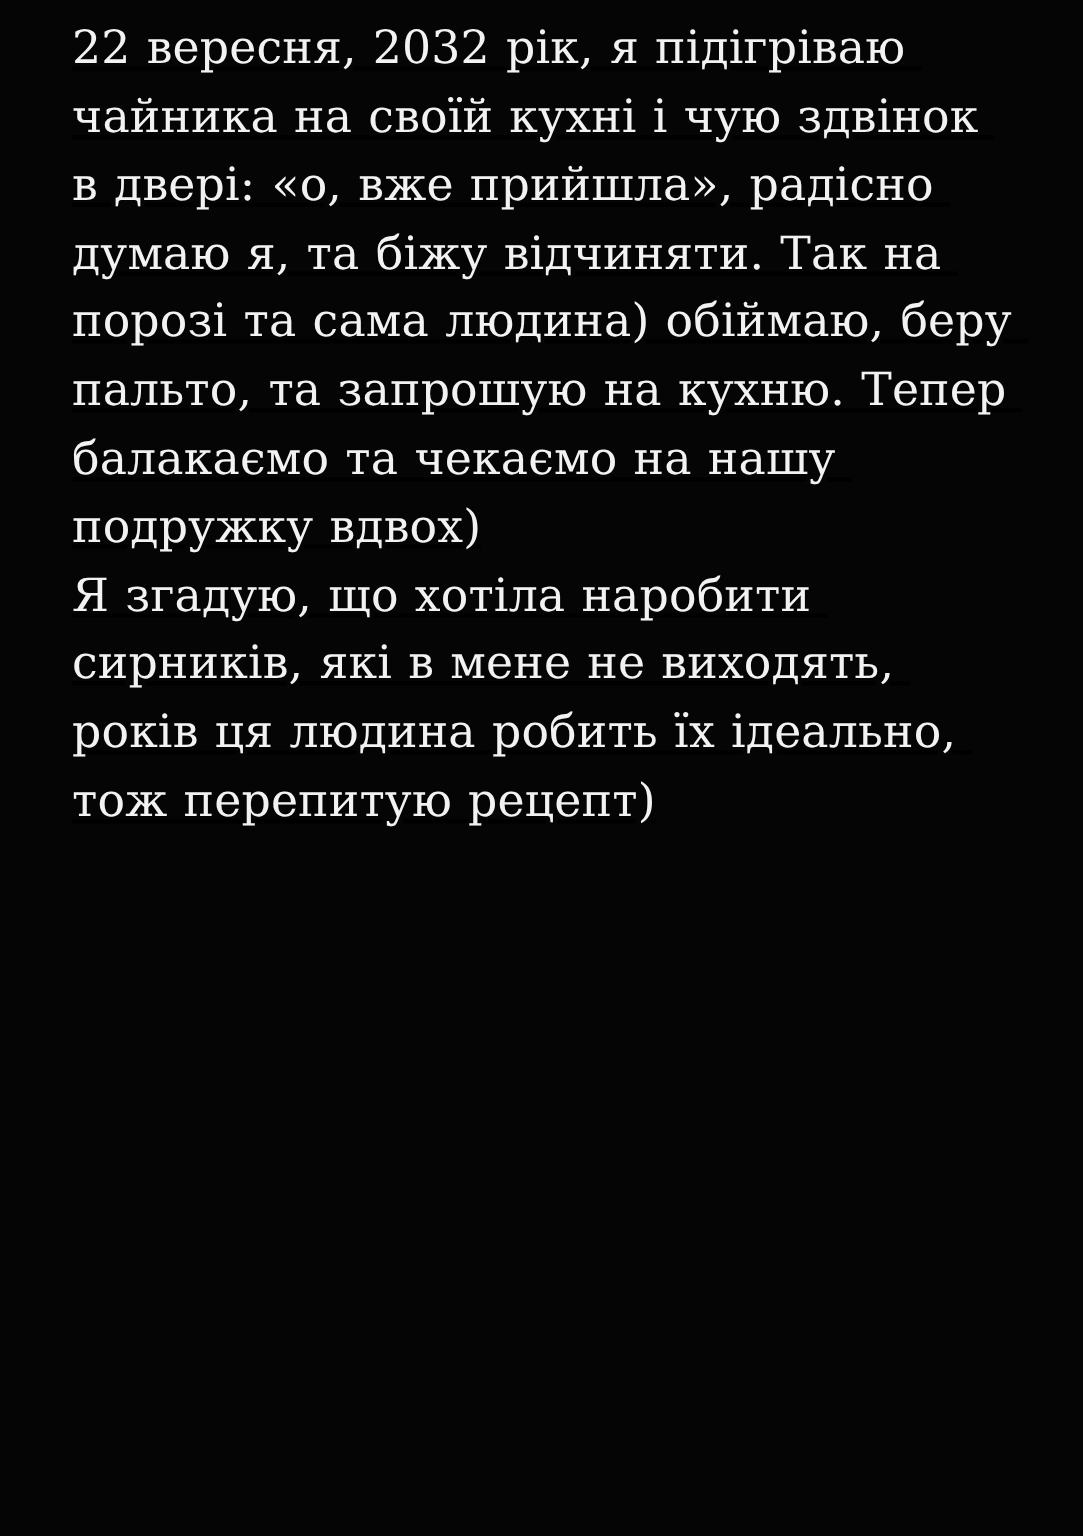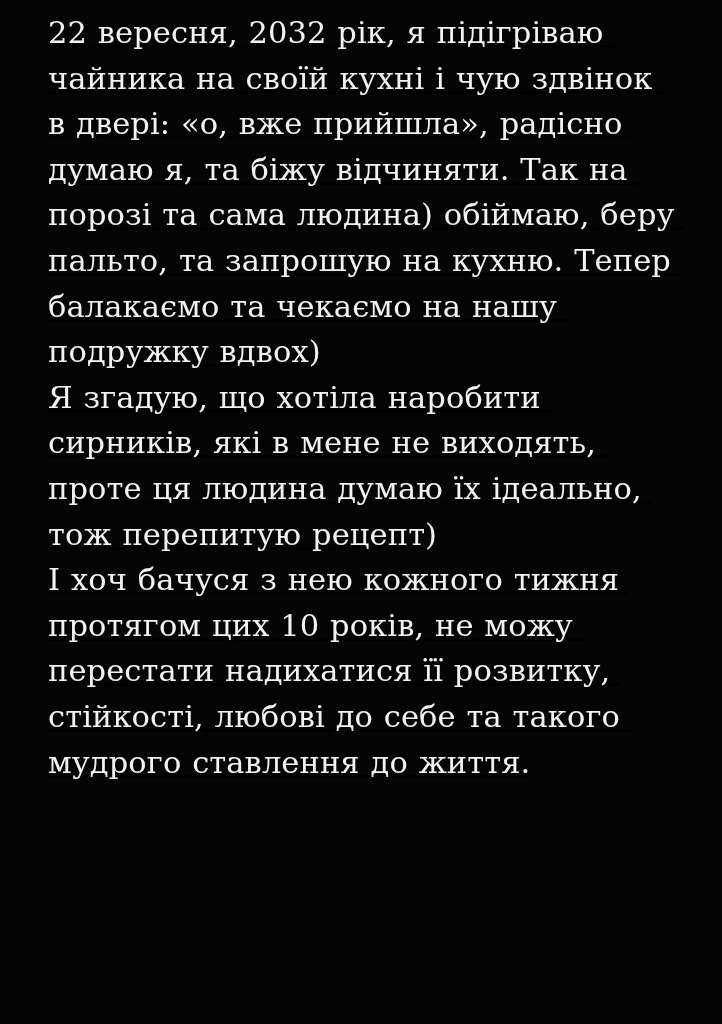--- a/index.html
+++ b/index.html
@@ -35,16 +35,15 @@
     padding: 0;
     white-space: pre-wrap;
   }
 </style>
 </head>
 <body>
 
 <div class="page">
   <div class="story-text">
     <p class="para">22 вересня, 2032 рік, я підігріваю чайника на своїй кухні і чую здвінок в двері: «о, вже прийшла», радісно думаю я, та біжу відчиняти. Так на порозі та сама людина) обіймаю, беру пальто, та запрошую на кухню. Тепер балакаємо та чекаємо на нашу подружку вдвох)</p>
-    <p class="para">Я згадую, що хотіла наробити сирників, які в мене не виходять, проте ця людина думаю їх ідеально, тож перепитую рецепт)</p>
-    <p class="para">І хоч бачуся з нею кожного тижня протягом цих 10 років, не можу перестати надихатися її розвитку, стійкості, любові до себе та такого мудрого ставлення до життя.</p>
+    <p class="para">Я згадую, що хотіла наробити сирників, які в мене не виходять, років ця людина робить їх ідеально, тож перепитую рецепт)</p>
   </div>
 </div>
 
 </body></html>

